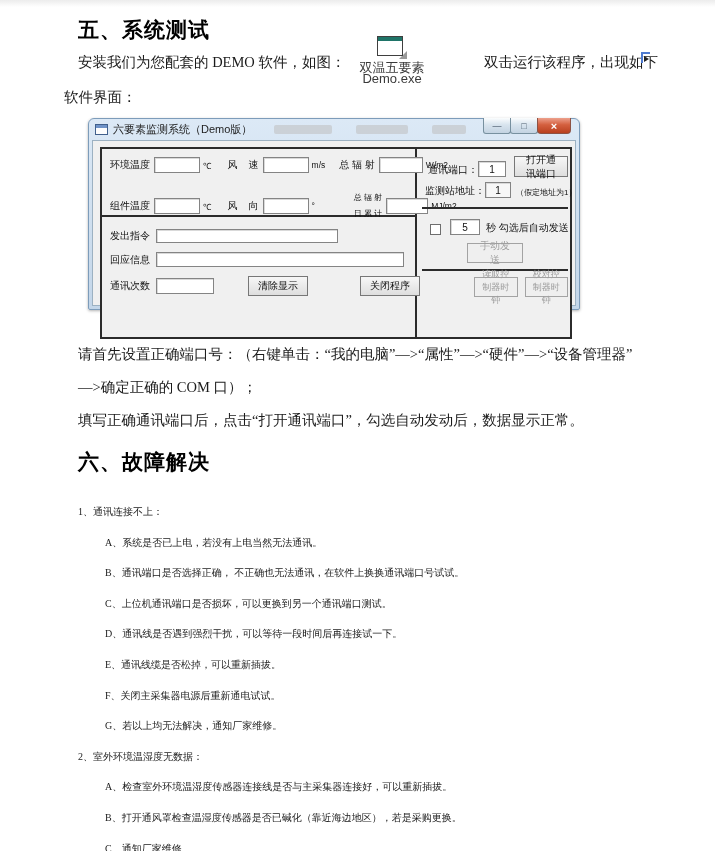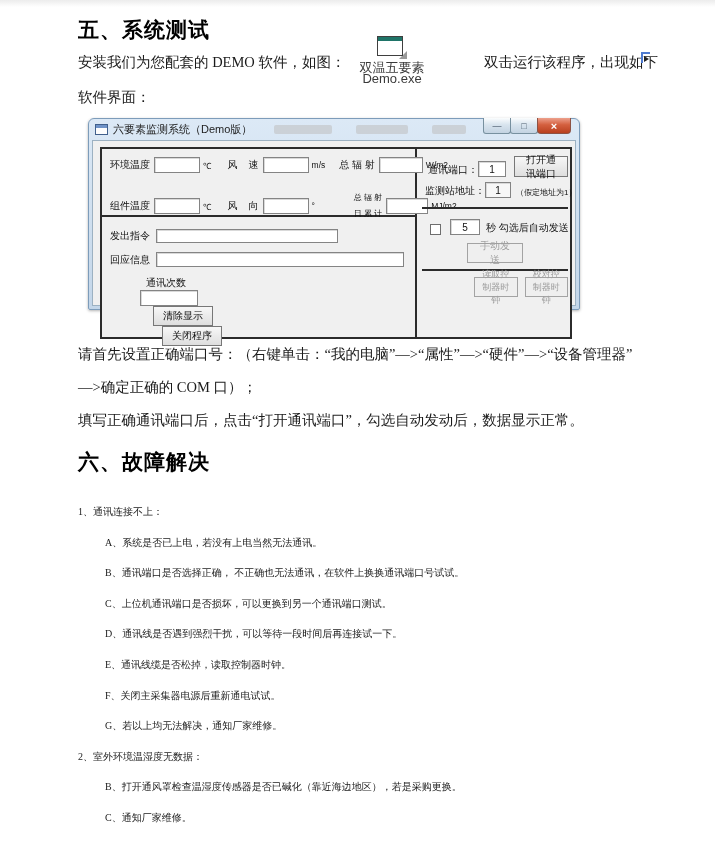--- a/index.html
+++ b/index.html
@@ -14,21 +14,21 @@
   
   .h-section {
     position:absolute; left:78px; font-family:"Liberation Sans", sans-serif;
     font-weight:700; font-size:21px; color:#000; letter-spacing:1px;
   }
   .h1-pos { top:16px; }
   .h2-pos { top:448px; }
   .doc-line { position:absolute; font-size:14.5px; white-space:pre; color:#1b1b1b; }
   .install-prefix { left:78px; top:53px; }
   .install-suffix { left:484px; top:53px; }
-  .install-line2  { left:78px; top:88px; }
+  .install-line2  { left:64px; top:88px; }
   .para-line1 { left:78px; top:345px; }
   .para-line2 { left:78px; top:378px; }
   .para-line3 { left:78px; top:411px;text-align:right; }
 
   .faq { position:absolute; left:78px; top:505px; width:610px; }
   .faq-item { height:30.6px; font-size:10px; white-space:pre; color:#1b1b1b; }
   .faq-item.lv2 { padding-left:27px; }
 
   
   .demo-block { position:absolute; left:352px; top:36px; width:80px; text-align:center; }
@@ -99,21 +99,21 @@
     font:10px "Liberation Sans", sans-serif; padding:0 3px; color:#111;
     box-shadow:inset 1px 1px 0 #d9d9d9;
   }
   .row { position:absolute; display:flex; align-items:center; }
   .sensor1 { left:8px; top:8px;  width:300px; }
   .sensor2 { left:8px; top:37px; width:300px; }
   .stackedlbl { font-size:8px; line-height:8px; color:#111; white-space:pre; text-align:left; }
 
   .cmd-send { left:8px; top:80px; }
   .cmd-resp { left:8px; top:103px;justify-content:flex-end; }
-  .cmd-cnt  { left:8px; top:127px;flex-direction:column; }
+  .cmd-cnt  { left:8px; top:127px; }
 
   .btn {
     height:20px; padding:8px 9px; font:10px "Liberation Sans", sans-serif; color:#111;
     background:linear-gradient(#f7f7f7,#dedede); border:1px solid #777; cursor:default;
     display:inline-flex; align-items:center; justify-content:center;
   }
   .btn.gray { color:#9d9d9d; border-color:#a3a3a3; background:#efefef; }
 
   .right-col { position:absolute; left:320px; top:0; right:2px; bottom:0; }
   .rc-row { position:absolute; display:flex; align-items:flex-end; }
@@ -251,20 +251,21 @@
   <div class="doc-line para-line3">填写正确通讯端口后，点击“打开通讯端口”，勾选自动发动后，数据显示正常。</div>
 
   <div class="h-section h2-pos">六、故障解决</div>
 
   <div class="faq">
     <div class="faq-item lv1">1、通讯连接不上：</div>
     <div class="faq-item lv2">A、系统是否已上电，若没有上电当然无法通讯。</div>
     <div class="faq-item lv2">B、通讯端口是否选择正确， 不正确也无法通讯，在软件上换换通讯端口号试试。</div>
     <div class="faq-item lv2">C、上位机通讯端口是否损坏，可以更换到另一个通讯端口测试。</div>
     <div class="faq-item lv2">D、通讯线是否遇到强烈干扰，可以等待一段时间后再连接试一下。</div>
-    <div class="faq-item lv2">E、通讯线缆是否松掉，读取控制器时钟。</div>
+    <div class="faq-item lv2">E、通讯线缆是否松掉，可以重新插拔。</div>
     <div class="faq-item lv2">F、关闭主采集器电源后重新通电试试。</div>
     <div class="faq-item lv2">G、若以上均无法解决，通知厂家维修。</div>
     <div class="faq-item lv1">2、室外环境温湿度无数据：</div>
+    <div class="faq-item lv2">A、检查室外环境温湿度传感器连接线是否与主采集器连接好，可以重新插拔。</div>
     <div class="faq-item lv2">B、打开通风罩检查温湿度传感器是否已碱化（靠近海边地区），若是采购更换。</div>
     <div class="faq-item lv2">C、通知厂家维修。</div>
   </div>
 </div>
 
 </body></html>

